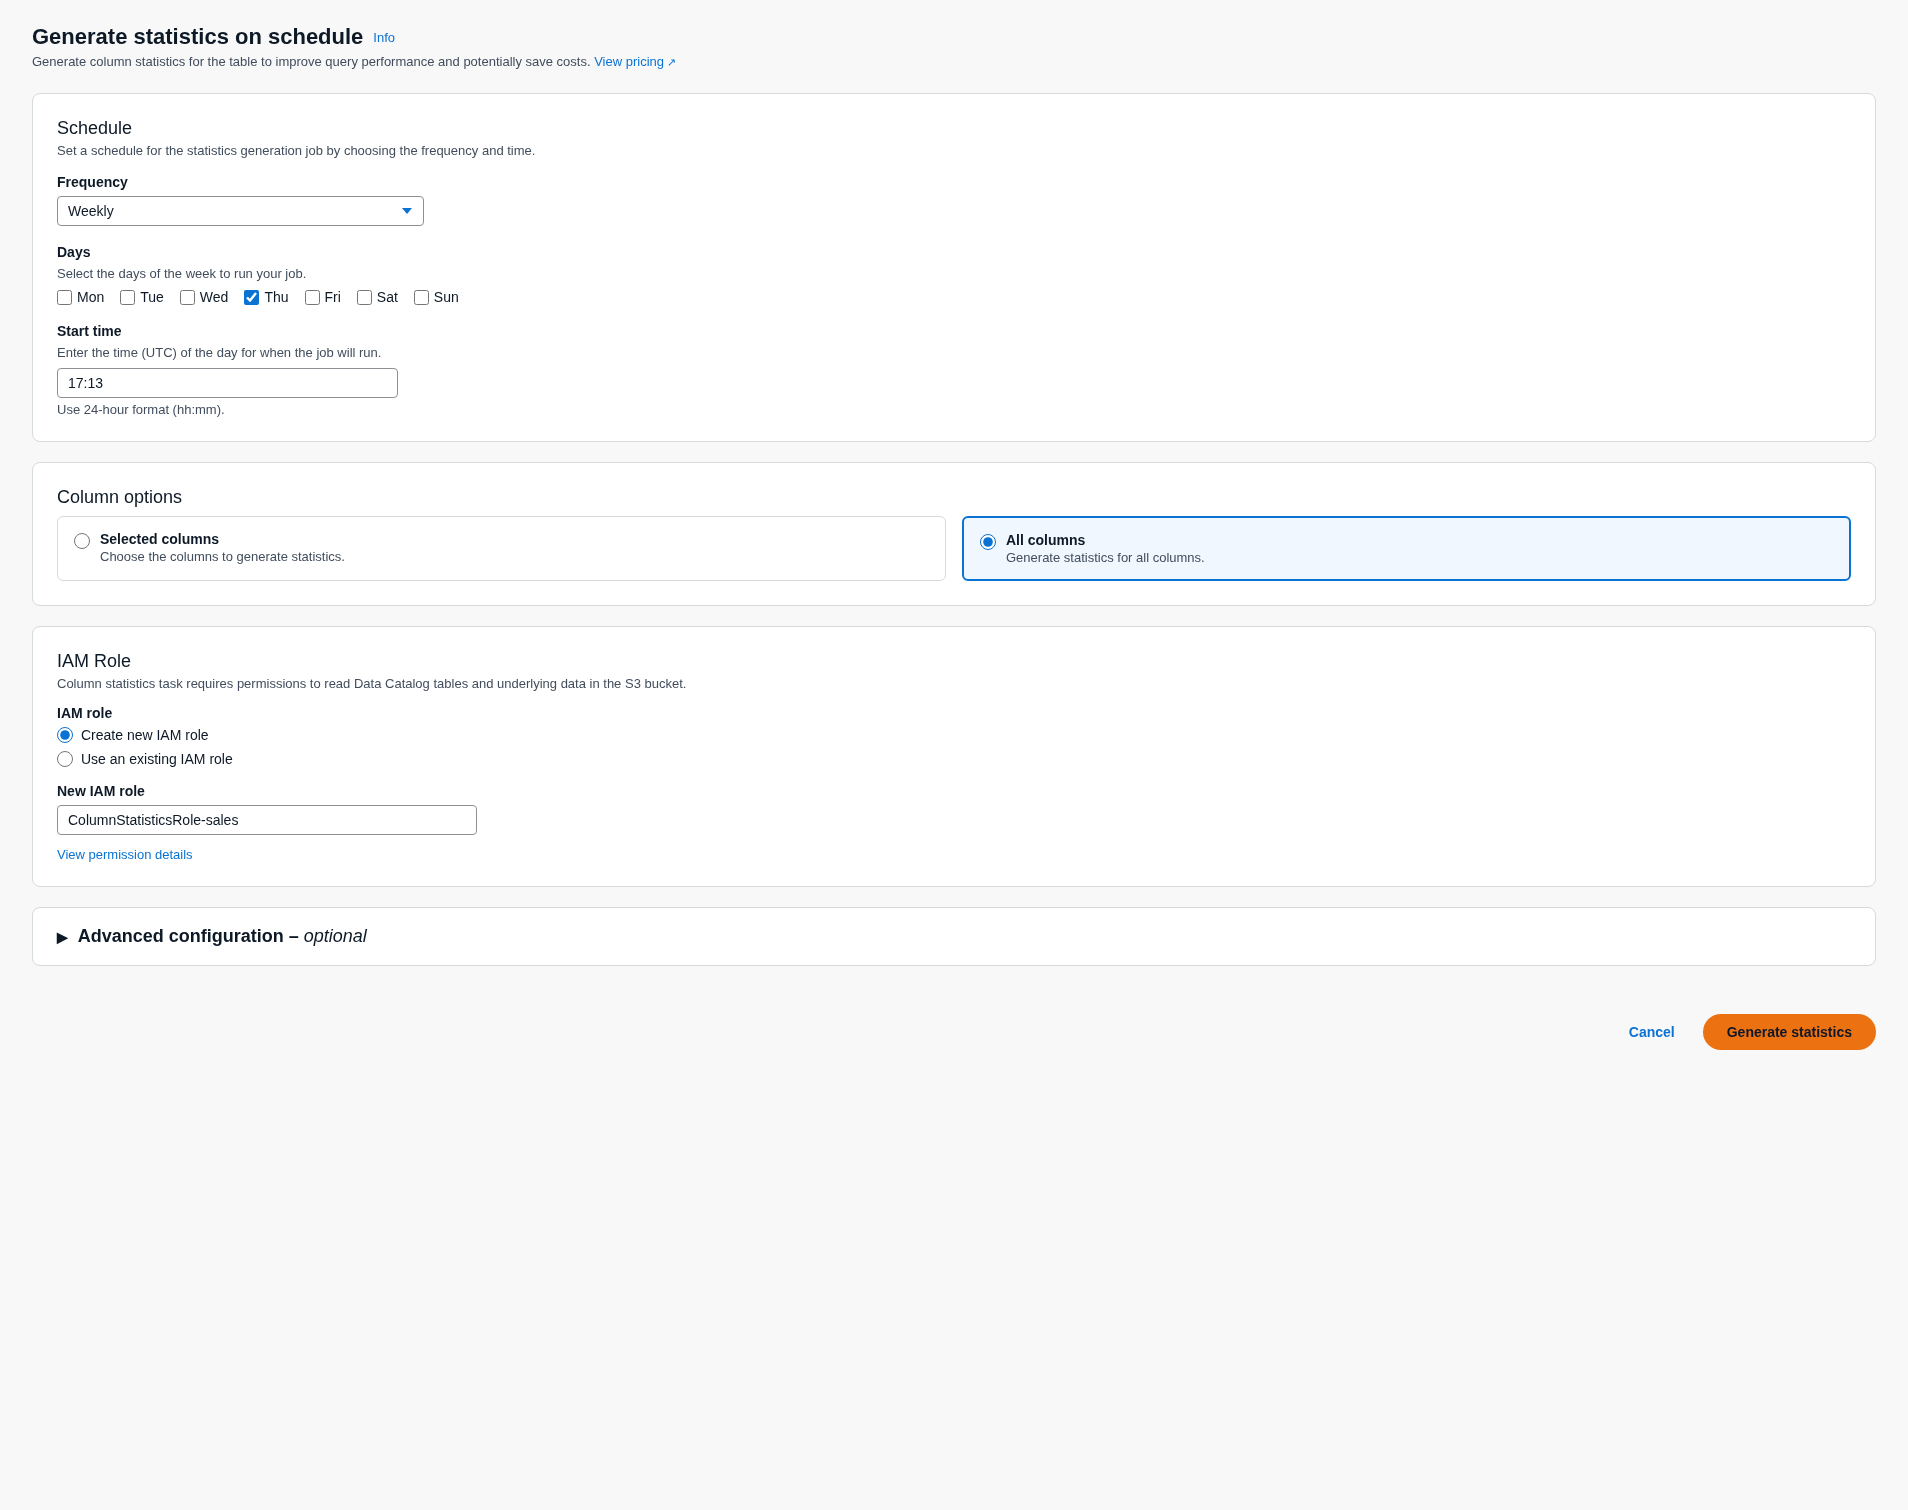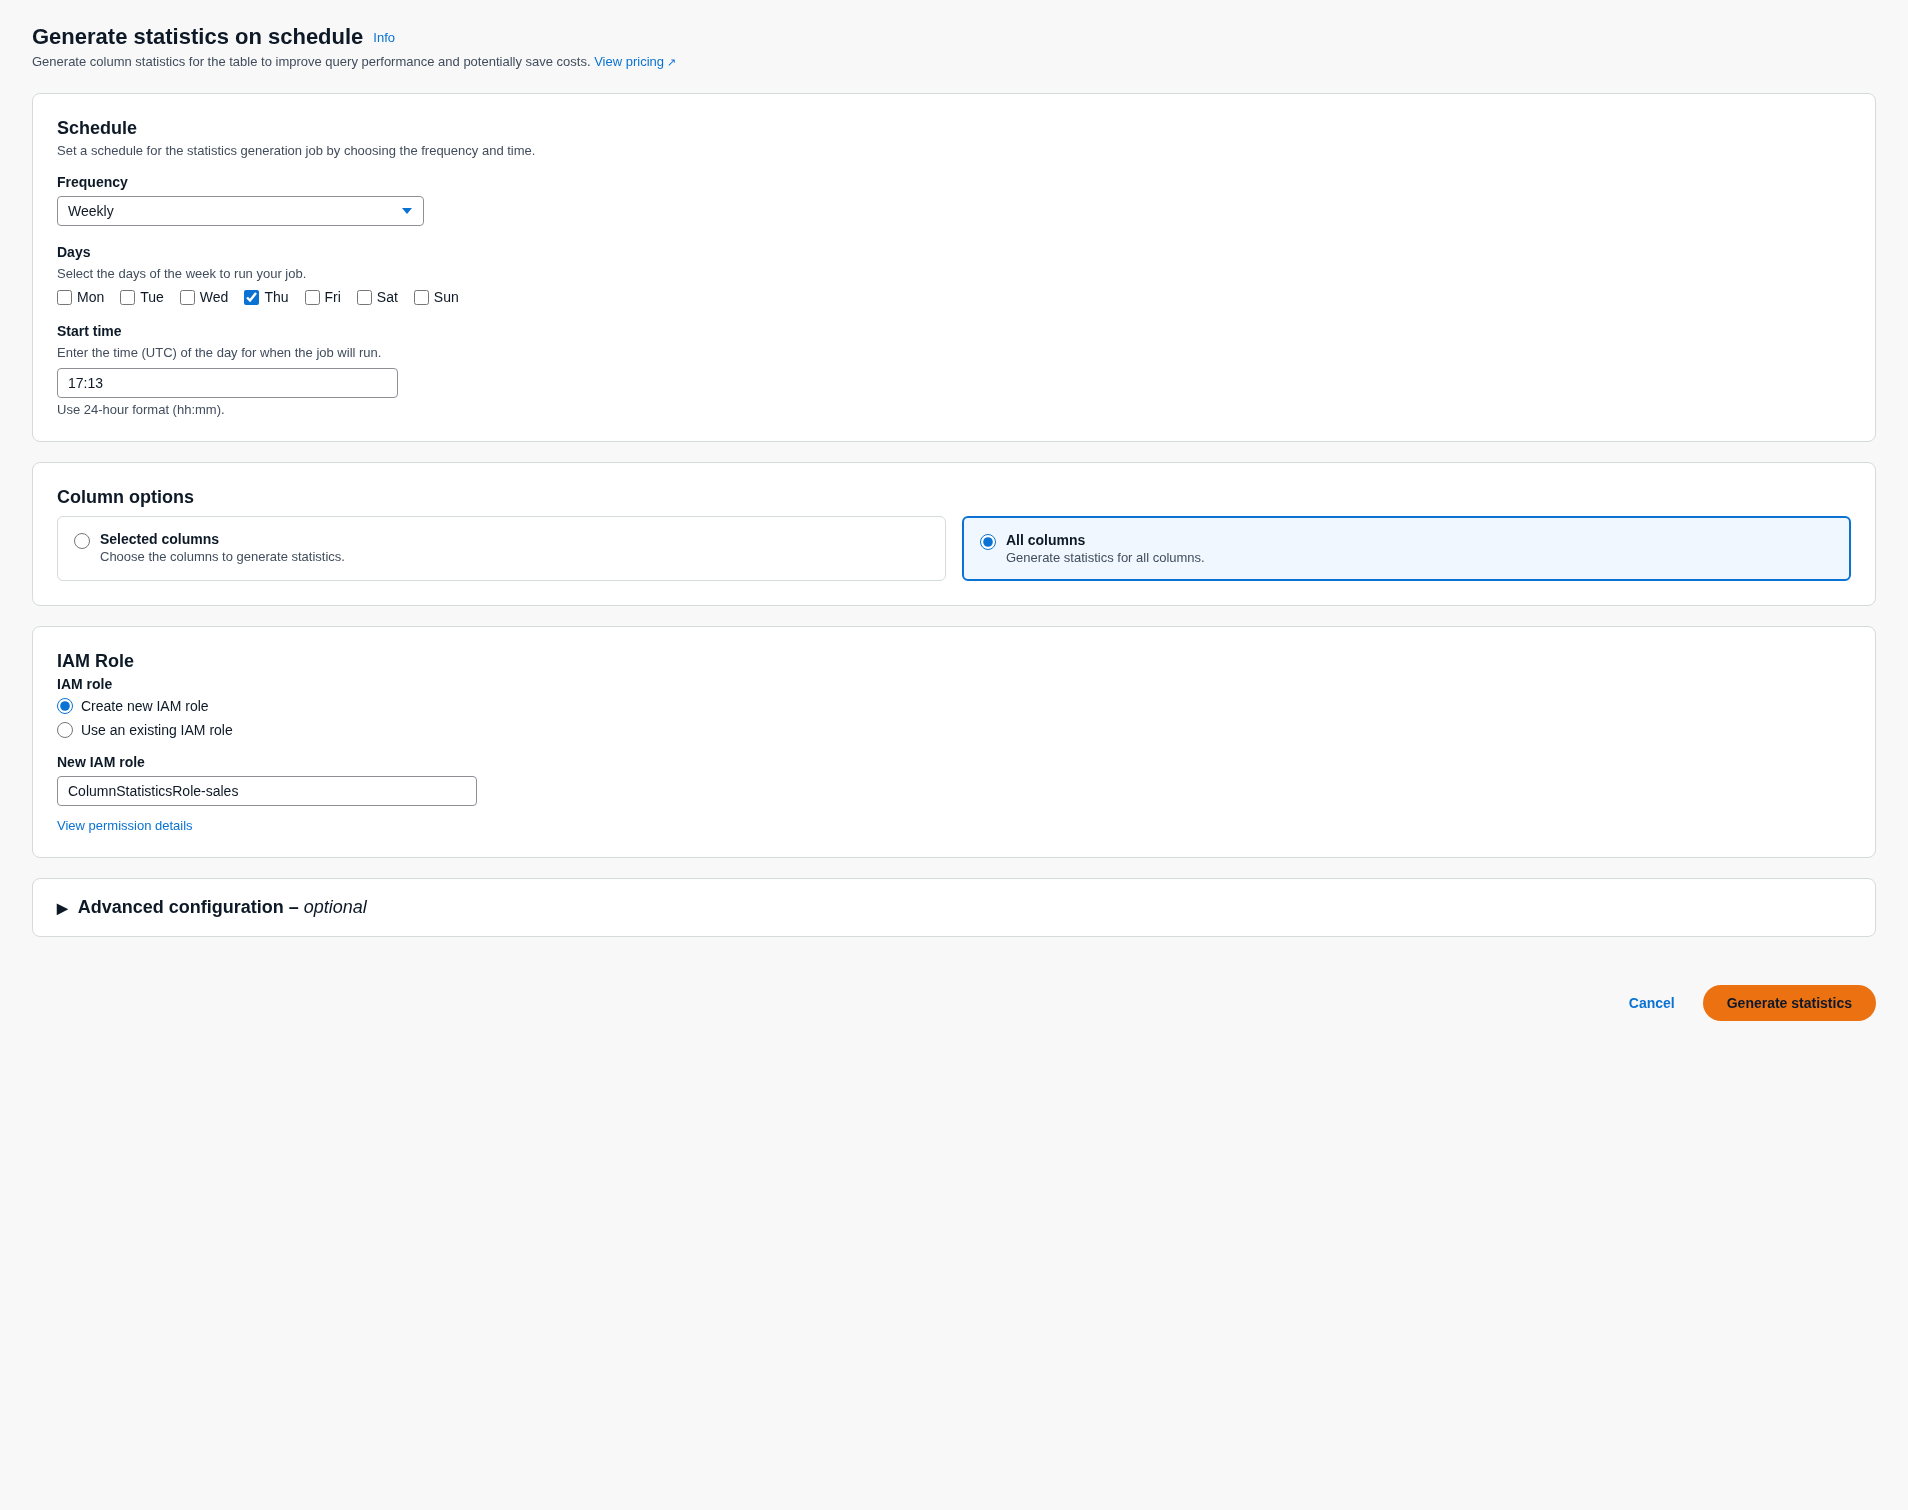--- a/index.html
+++ b/index.html
@@ -39,21 +39,21 @@
     }
     .section-card {
       background: #fff;
       border: 1px solid #d5dbdb;
       border-radius: 8px;
       padding: 24px;
       margin-bottom: 20px;
     }
     .section-title {
       font-size: 18px;
-      font-weight: 700;
+      font-weight: 400;
       margin-bottom: 4px;
     }
     .section-desc {
       font-size: 13px;
       color: #414d5c;
       margin-bottom: 16px;
     }
     .field-label {
       font-size: 14px;
       font-weight: 700;
@@ -342,20 +342,21 @@
       <div>
         <div class="radio-card-label">All columns</div>
         <div class="radio-card-desc">Generate statistics for all columns.</div>
       </div>
     </label>
   </div>
 </div>
 
 <div class="section-card">
   <div class="section-title">IAM Role</div>
+  <div class="iam-desc">Column statistics task requires permissions to read Data Catalog tables and underlying data in the S3 bucket.</div>
 
   <div class="field-label">IAM role</div>
   <div class="radio-group">
     <label class="radio-item">
       <input type="radio" name="iam-role-option" checked="" style="">
       <span>Create new IAM role</span>
     </label>
     <label class="radio-item">
       <input type="radio" name="iam-role-option" style="">
       <span>Use an existing IAM role</span>

